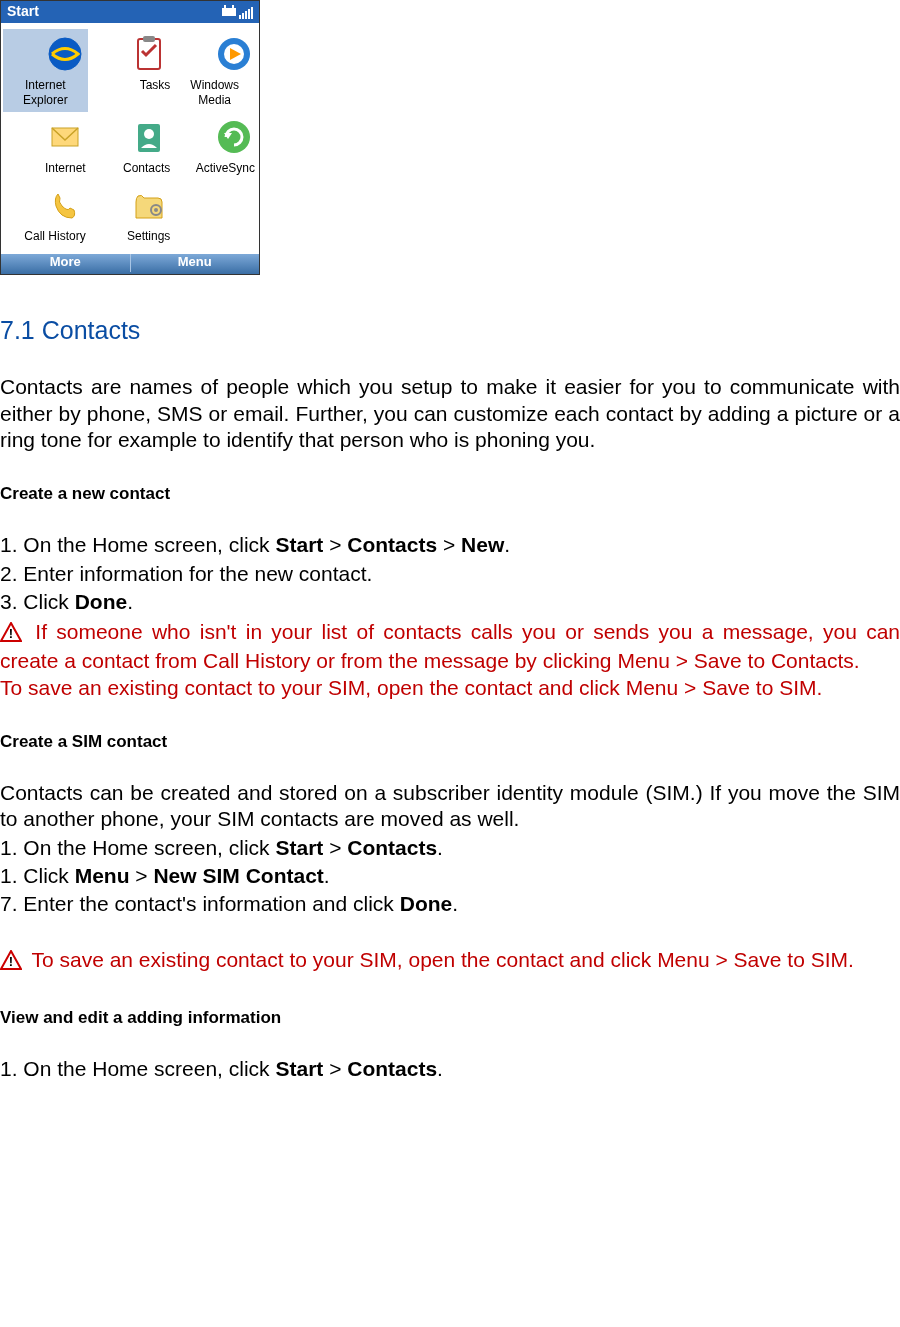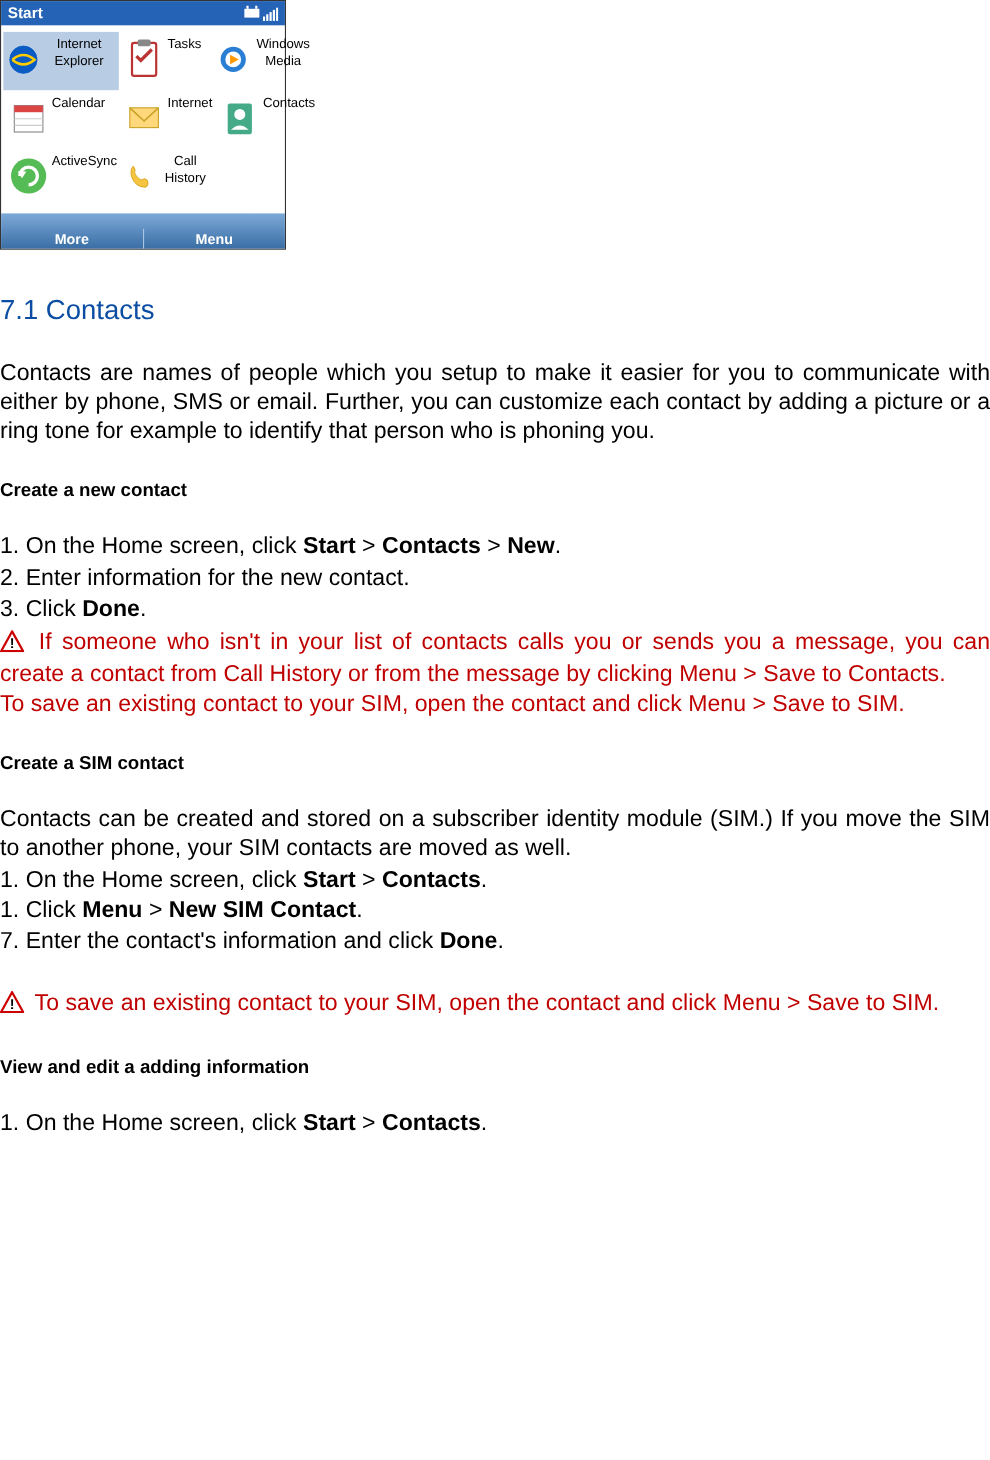--- a/index.html
+++ b/index.html
@@ -1,24 +1,24 @@
 <!DOCTYPE html>
 <html><head>
 <meta charset="utf-8">
 <style>
 body{margin:0;padding:0;font-family:Arial,Helvetica,sans-serif;font-size:21px;line-height:1.25;color:#000;width:900px}
 .phone{width:258px;border:1px solid #333;background:#fff;margin-bottom:40px}
 .topbar{background:#2463b5;color:#fff;font-weight:bold;font-size:14px;padding:2px 6px;display:flex;justify-content:space-between;align-items:center;height:18px}
 .sigicons{display:flex;gap:3px;align-items:center}
 .sig{width:14px;height:14px}
 .grid{display:grid;grid-template-columns:repeat(3,1fr);gap:0;padding:6px 2px}
-.app{display:flex;flex-direction:row;align-items:flex-start;padding:4px 2px;font-size:12px;text-align:center}
+.app{display:flex;flex-direction:column;align-items:flex-end;padding:4px 2px;font-size:12px;text-align:center}
 .app.sel{background:#b8cce4}
 .icn{width:42px;height:42px;margin-bottom:3px;display:flex;align-items:center;justify-content:center}
-.bottombar{background:linear-gradient(#7da9d8,#3a6ea5);display:flex;height:32px;align-items:flex-end}
+.bottombar{background:linear-gradient(#7da9d8,#3a6ea5);display:flex;height:20px;align-items:flex-start}
 .skey{flex:1;text-align:center;color:#fff;font-size:13px;font-weight:bold}
 .divider{width:1px;height:18px;background:#a8c5e5}
 .section-title{color:#0a4da3;font-weight:normal;font-size:25px;margin:40px 0 28px 0}
 .subhead{font-weight:bold;font-size:17px;margin:30px 0 28px 0}
 p{margin:0 0 4px 0}
 .para{margin:0 0 22px 0;text-align:justify}
 .redtext{color:#c00000;text-align:justify}
 .warn-icon{display:inline-block;vertical-align:-3px;margin-right:4px}
 .step{margin:0 0 2px 0}
 .warnblock{margin:4px 0 0 0}
@@ -73,31 +73,20 @@
             <circle cx="21" cy="21" r="16" fill="#2a7fd4"></circle>
             <circle cx="21" cy="21" r="10" fill="#fff"></circle>
             <polygon points="17,15 17,27 28,21" fill="#f90"></polygon>
           </svg>
         </div>
       <span>Windows Media</span>
     </div>
     <div class="app">
       <div class="icn">
           <svg viewBox="0 0 42 42">
-            <rect x="8" y="10" width="26" height="24" fill="#fff" stroke="#888" stroke-width="1"></rect>
-            <rect x="8" y="10" width="26" height="6" fill="#d44"></rect>
-            <line x1="8" y1="22" x2="34" y2="22" stroke="#ccc"></line>
-            <line x1="8" y1="28" x2="34" y2="28" stroke="#ccc"></line>
-          </svg>
-        </div>
-      <span>Calendar</span>
-    </div>
-    <div class="app">
-      <div class="icn">
-          <svg viewBox="0 0 42 42">
             <rect x="8" y="12" width="26" height="18" fill="#fed87a" stroke="#c9a227" stroke-width="1"></rect>
             <path d="M8 12 L21 24 L34 12" fill="none" stroke="#c9a227" stroke-width="1.5"></path>
           </svg>
         </div>
       <span>Internet</span>
     </div>
     <div class="app">
       <div class="icn">
           <svg viewBox="0 0 42 42">
             <rect x="10" y="8" width="22" height="28" rx="2" fill="#4a8"></rect>
@@ -117,20 +106,30 @@
         </div>
       <span>ActiveSync</span>
     </div>
     <div class="app">
       <div class="icn">
           <svg viewBox="0 0 42 42">
             <path d="M14 10 Q10 14 12 22 Q16 34 28 34 Q32 32 30 26 L26 24 Q24 28 18 22 Q14 18 16 14 Z" fill="#f5c542" stroke="#d4a017" stroke-width="1"></path>
           </svg>
         </div>
       <span>Call History</span>
+    </div>
+    <div class="app">
+      <div class="icn">
+          <svg viewBox="0 0 42 42">
+            <path d="M8 18 L8 34 L34 34 L34 18 Q34 14 30 14 L16 14 Q14 10 10 12 Q8 14 8 18" fill="#f5d87a" stroke="#d4a017" stroke-width="1"></path>
+            <circle cx="28" cy="26" r="5" fill="none" stroke="#888" stroke-width="2"></circle>
+            <circle cx="28" cy="26" r="2" fill="#888"></circle>
+          </svg>
+        </div>
+      <span>Settings</span>
     </div>
   </div>
   <div class="bottombar">
     <div class="skey">More</div>
     <div class="divider"></div>
     <div class="skey">Menu</div>
   </div>
 </div>
 
 <div class="section-title">7.1 Contacts</div>

